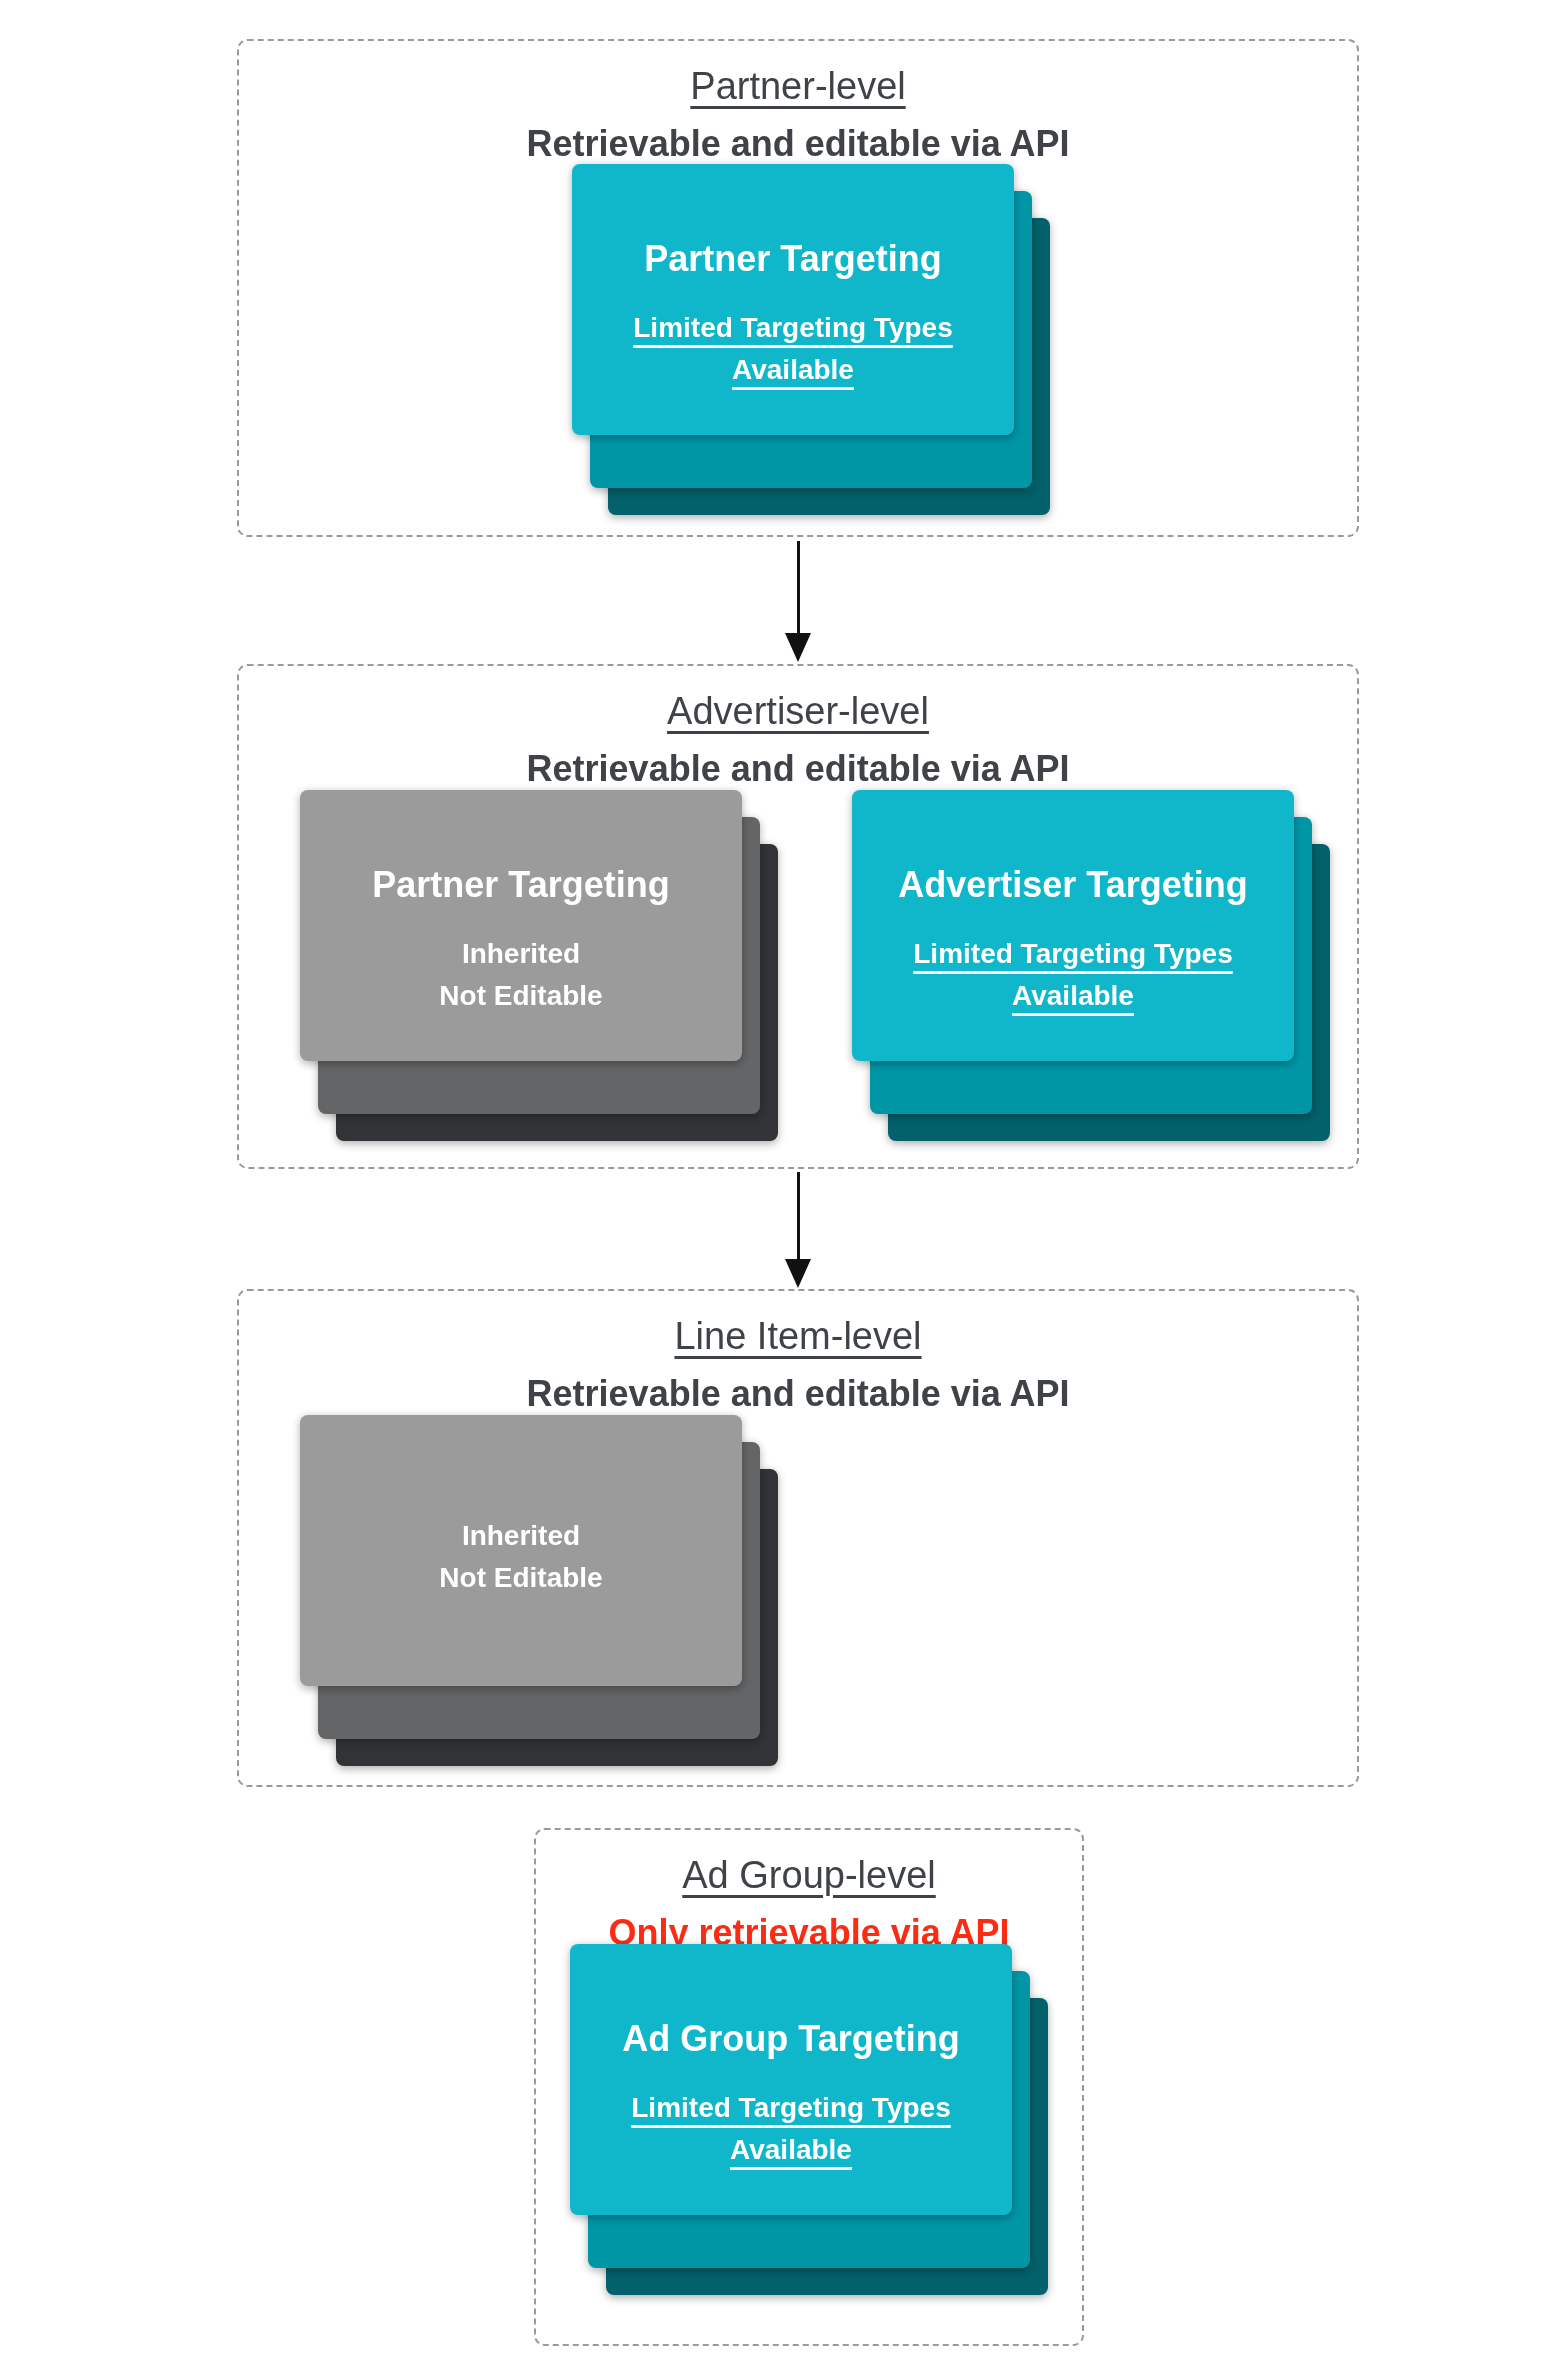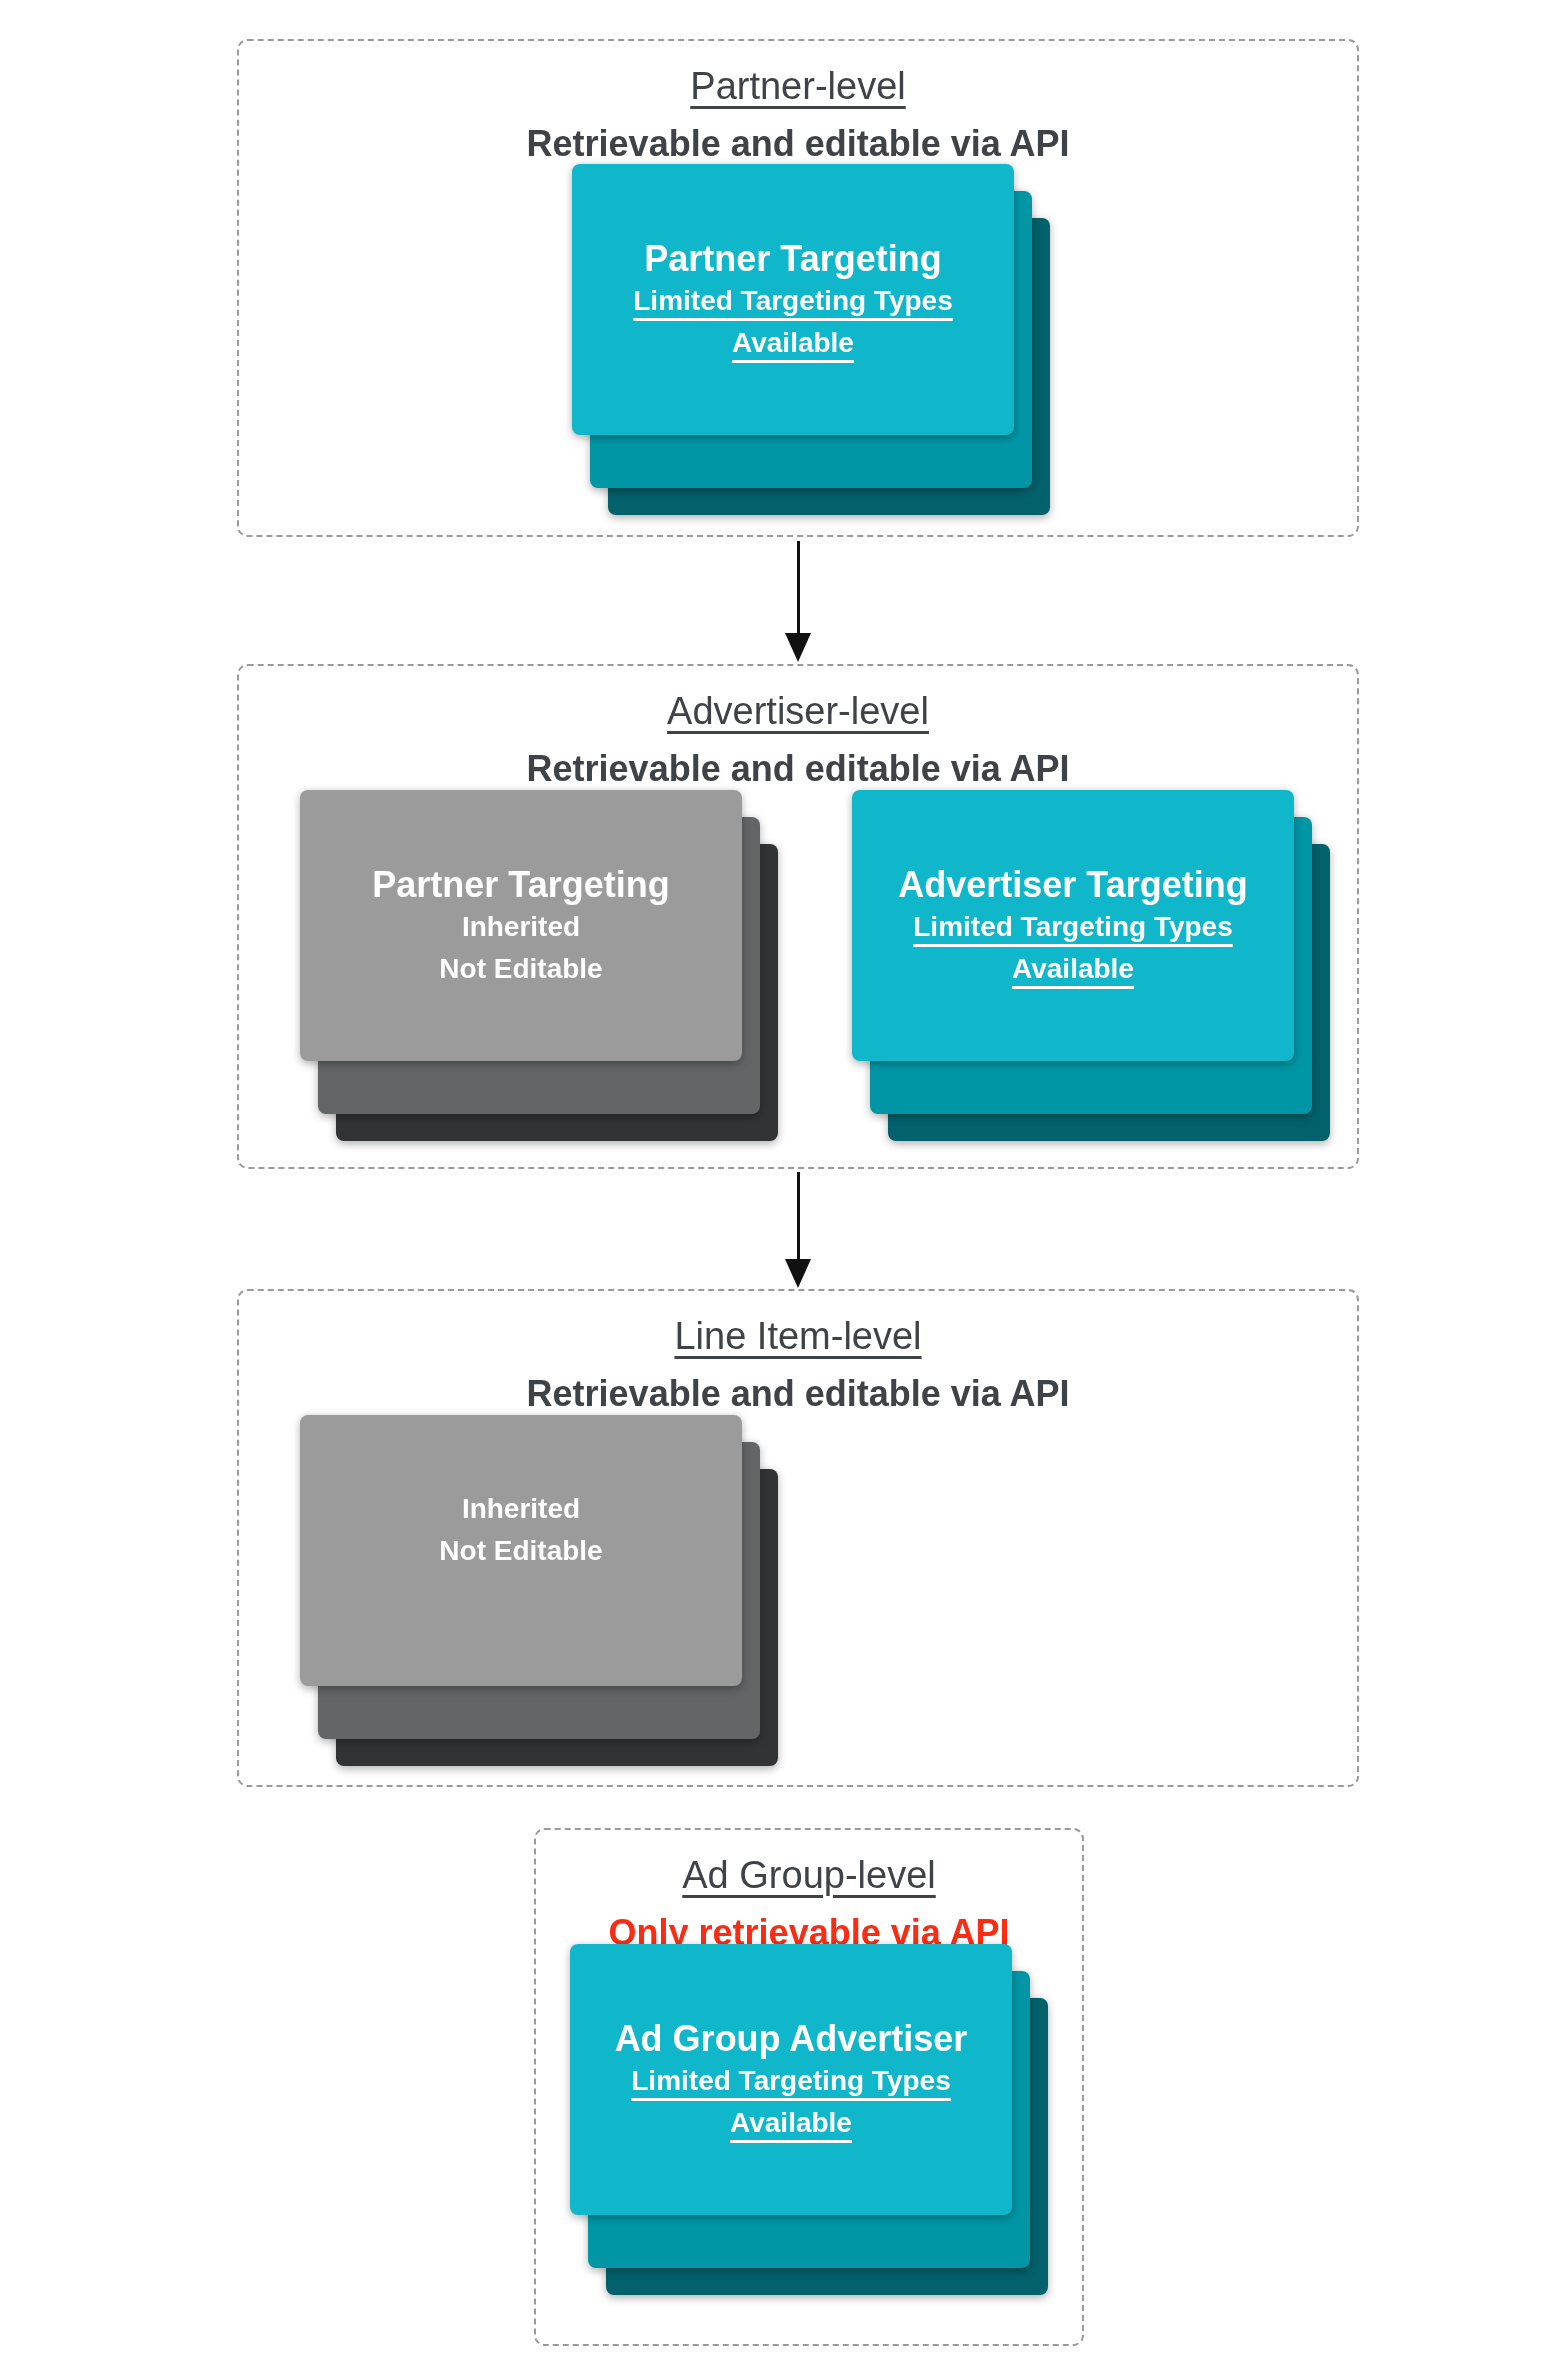--- a/index.html
+++ b/index.html
@@ -22,21 +22,21 @@
   .card{position:absolute;left:0;top:0;width:442px;height:271px;border-radius:8px;
         box-shadow:0 2.7px 8px rgba(0,0,0,0.30);box-sizing:border-box;
         padding:73px 25px 0;text-align:center;color:#ffffff;}
   .teal .card{background:#10b7ca;}
   .teal .l2{background:#0096a6;}
   .teal .l3{background:#03616b;}
   .gray .card{background:#9b9b9b;}
   .gray .l2{background:#646567;}
   .gray .l3{background:#323336;}
   .card-title{font-size:36px;line-height:43px;font-weight:700;}
-  .card-sub{font-size:28px;line-height:42px;font-weight:700;white-space:pre-line;}
+  .card-sub{font-size:28px;line-height:42px;font-weight:700;margin-top:27px;white-space:pre-line;}
   .card-sub.underlined{text-decoration:underline;text-decoration-thickness:2.7px;text-underline-offset:8px;}
 
   
   .arrow{position:absolute;width:27px;}
   .arrow .shaft{position:absolute;left:11.6px;top:0;width:3.6px;height:calc(100% - 27px);background:#111111;}
   .arrow .head{position:absolute;left:0;bottom:0;width:0;height:0;
                border-left:13.4px solid transparent;border-right:13.4px solid transparent;
                border-top:29px solid #111111;}
 </style>
 </head>
@@ -110,20 +110,20 @@
 
   <section class="panel" style="left:534px;top:1828px;width:550px;height:518px;">
     <header class="panel-head">
       <span class="level-title">Ad Group-level</span>
       <span class="api-note red">Only retrievable via API</span>
     </header>
     <div class="stack teal" style="left:34px;top:114px;">
       <div class="layer l3"></div>
       <div class="layer l2"></div>
       <div class="card">
-        <div class="card-title">Ad Group Advertiser</div>
+        <div class="card-title">Ad Group Targeting</div>
         <div class="card-sub underlined">Limited Targeting Types Available</div>
       </div>
     </div>
   </section>
 
 </div>
 
 
 </body></html>

